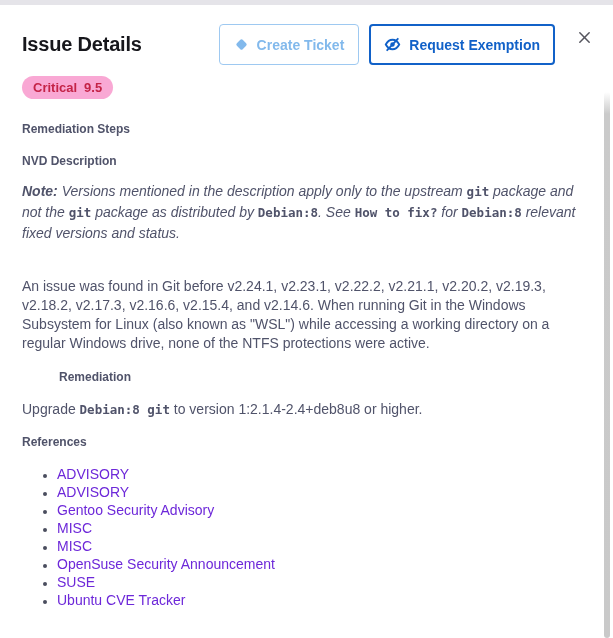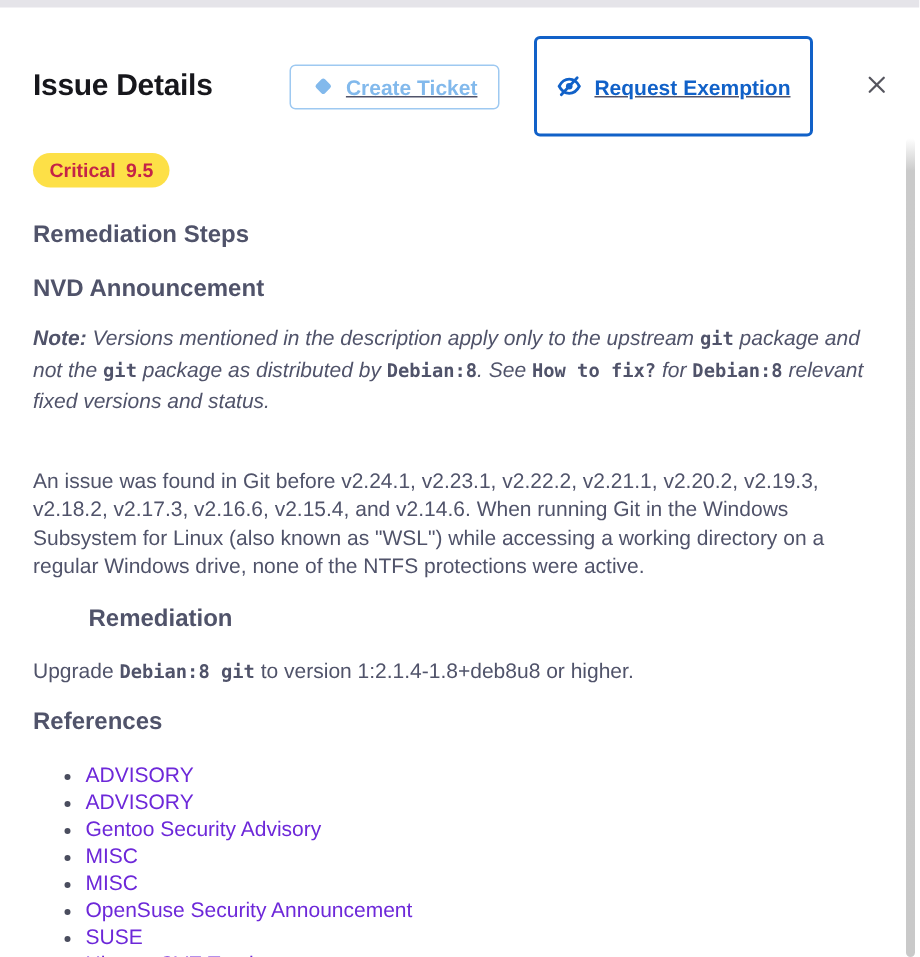--- a/index.html
+++ b/index.html
@@ -24,23 +24,21 @@
     padding: 19px 14px 0 22px;
   }
   .header-title {
     font-size: 20px;
     font-weight: 700;
     color: #17171c;
     letter-spacing: -0.2px;
   }
   .header-actions {
     display: flex;
-    align-items: center;
-    gap: 23px;
-    text-decoration: underline;
+    gap: 10px;
   }
   .btn {
     display: inline-flex;
     align-items: center;
     gap: 8px;
     border-radius: 4px;
     font-family: "Liberation Sans", sans-serif;
     font-weight: 700;
     font-size: 14px;
     padding: 6px 14px;
@@ -49,21 +47,21 @@
     line-height: 16px;
   }
   .btn-create {
     color: #82b9ec;
     border: 1px solid #9ec9f1;
     cursor: default;
   }
   .btn-request {
     color: #1161c8;
     border: 2px solid #1161c8;
-    padding: 23px 13px;
+    padding: 10px 13px;
   }
   .btn .icon { display: inline-flex; }
   .close-btn {
     width: 30px;
     height: 30px;
     display: flex;
     align-items: center;
     justify-content: center;
     background: transparent;
     border: none;
@@ -77,29 +75,29 @@
     margin-top: 50px;
     font-size: 15px;
     font-weight: 700;
     color: #1b1b20;
   }
   .severity-badge {
     display: inline-flex;
     align-items: center;
     gap: 7px;
     margin-top: 11px;
-    background: #fde047;
+    background: #f9a8d4;
     color: #c42347;
     font-weight: 700;
     font-size: 13px;
     padding: 4px 11px;
     border-radius: 12px;
   }
   .section-heading {
-    font-size: 16px;
+    font-size: 12px;
     font-weight: 700;
     color: #50536a;
   }
   .h-remsteps { margin-top: 23px; }
   .h-nvd      { margin-top: 18px; }
   .h-rem      { margin-top: 17px; margin-left: 37px; }
   .h-refs     { margin-top: 16px; }
   .note {
     margin-top: 13px;
     font-size: 14px;
@@ -195,29 +193,29 @@
 
 <main class="content">
 
   <div class="severity-badge">
     <span>Critical</span>
     <span>9.5</span>
   </div>
 
   <h3 class="section-heading h-remsteps">Remediation Steps</h3>
 
-  <h3 class="section-heading h-nvd">NVD Announcement</h3>
+  <h3 class="section-heading h-nvd">NVD Description</h3>
 
   <p class="note"><span class="seg-bold-italic">Note:</span><span class="seg-italic"> Versions mentioned in the description apply only to the upstream </span><span class="seg-code">git</span><span class="seg-italic"> package and not the </span><span class="seg-code">git</span><span class="seg-italic"> package as distributed by </span><span class="seg-code">Debian:8</span><span class="seg-italic">. See </span><span class="seg-code">How to fix?</span><span class="seg-italic"> for </span><span class="seg-code">Debian:8</span><span class="seg-italic"> relevant fixed versions and status.</span></p>
 
   <p class="desc">An issue was found in Git before v2.24.1, v2.23.1, v2.22.2, v2.21.1, v2.20.2, v2.19.3, v2.18.2, v2.17.3, v2.16.6, v2.15.4, and v2.14.6. When running Git in the Windows Subsystem for Linux (also known as "WSL") while accessing a working directory on a regular Windows drive, none of the NTFS protections were active.</p>
 
   <h3 class="section-heading h-rem">Remediation</h3>
 
-  <p class="upgrade"><span class="seg-plain">Upgrade </span><span class="seg-code">Debian:8 git</span><span class="seg-plain"> to version 1:2.1.4-1.8+deb8u8 or higher.</span></p>
+  <p class="upgrade"><span class="seg-plain">Upgrade </span><span class="seg-code">Debian:8 git</span><span class="seg-plain"> to version 1:2.1.4-2.4+deb8u8 or higher.</span></p>
 
   <h3 class="section-heading h-refs">References</h3>
 
   <ul class="references-list">
       <li><a class="reference-link" href="#">ADVISORY</a></li>
       <li><a class="reference-link" href="#">ADVISORY</a></li>
       <li><a class="reference-link" href="#">Gentoo Security Advisory</a></li>
       <li><a class="reference-link" href="#">MISC</a></li>
       <li><a class="reference-link" href="#">MISC</a></li>
       <li><a class="reference-link" href="#">OpenSuse Security Announcement</a></li>

